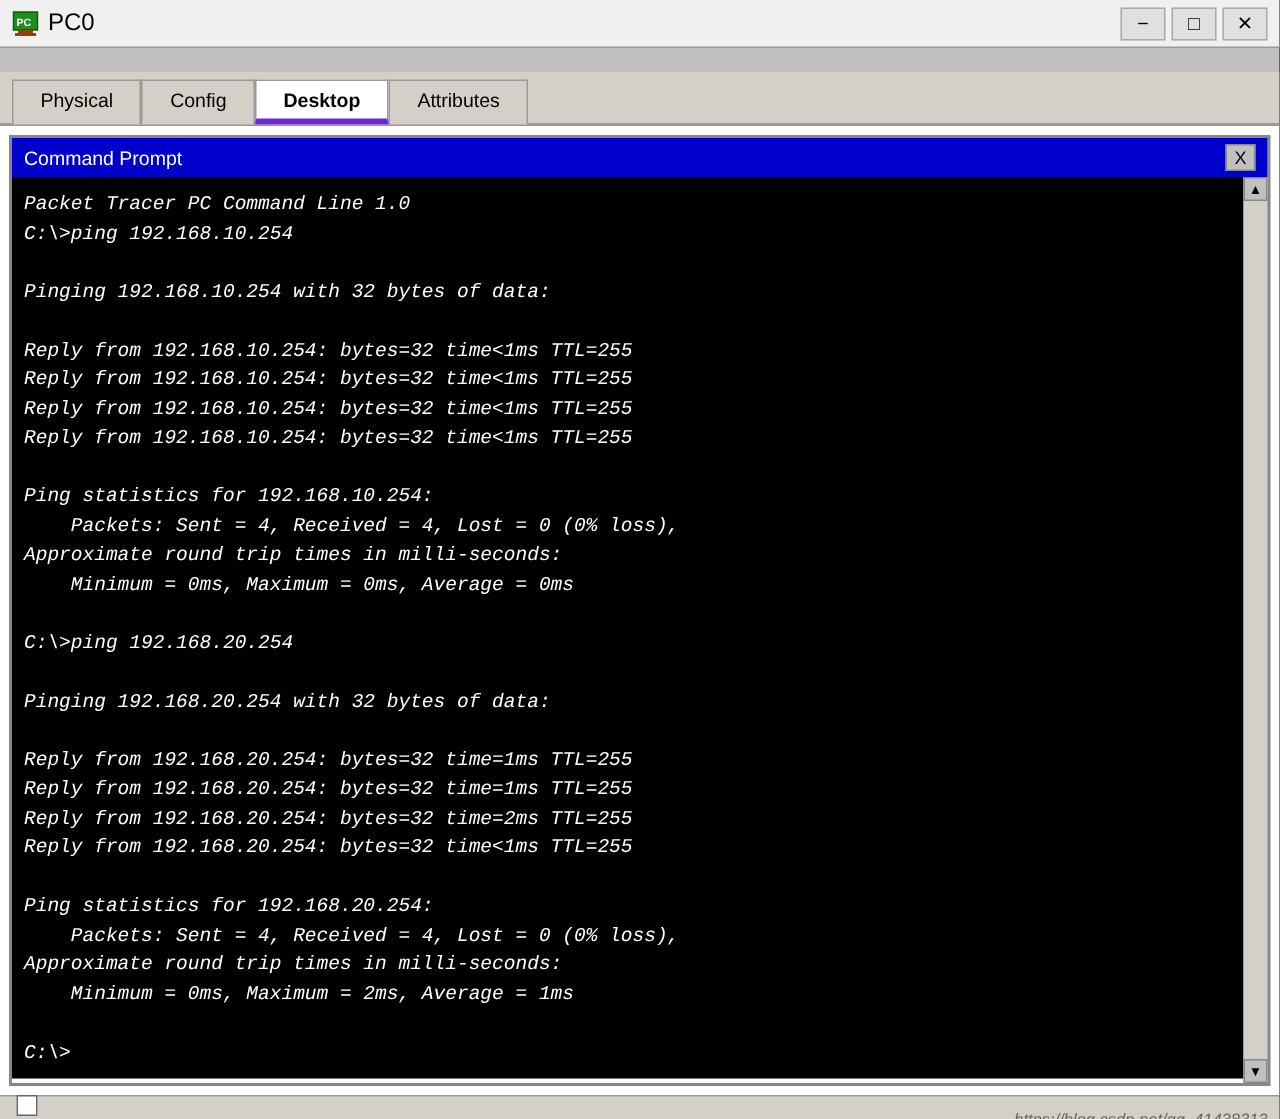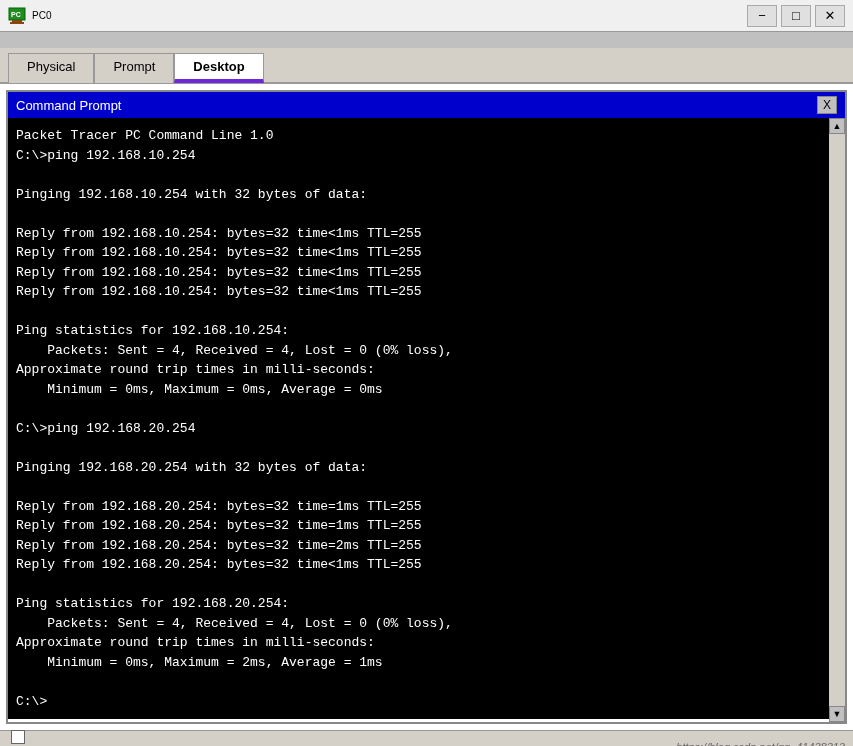--- a/index.html
+++ b/index.html
@@ -29,21 +29,21 @@
       align-items: center;
       gap: 6px;
     }
 
     .title-bar-icon {
       width: 18px;
       height: 18px;
     }
 
     .title-bar-title {
-      font-size: 10px;
+      font-size: 16px;
       font-weight: normal;
     }
 
     .title-bar-controls {
       display: flex;
       gap: 4px;
     }
 
     .title-bar-btn {
       width: 30px;
@@ -127,20 +127,21 @@
       background: #000000;
       color: #ffffff;
       font-family: 'Courier New', Courier, monospace;
       font-size: 13px;
       flex: 1;
       padding: 8px;
       overflow: hidden;
       position: relative;
       white-space: pre;
       line-height: 1.5;
+      font-style: italic;
     }
 
     .scrollbar-area {
       position: absolute;
       right: 0;
       top: 0;
       bottom: 0;
       width: 16px;
       background: #d4d0c8;
       display: flex;
@@ -212,22 +213,23 @@
   </div>
   <div class="title-bar-controls">
     <button class="title-bar-btn">−</button>
     <button class="title-bar-btn">□</button>
     <button class="title-bar-btn">✕</button>
   </div>
 </div>
 
 <div class="tabs-row">
   <div class="tab">Physical</div>
-  <div class="tab">Prompt</div>
+  <div class="tab">Config</div>
   <div class="tab active">Desktop</div>
+  <div class="tab">Attributes</div>
 </div>
 
 <div class="main-content">
   <div class="cmd-window">
 
     <div class="cmd-titlebar">
       <span>Command Prompt</span>
       <button class="cmd-close-btn">X</button>
     </div>
 

